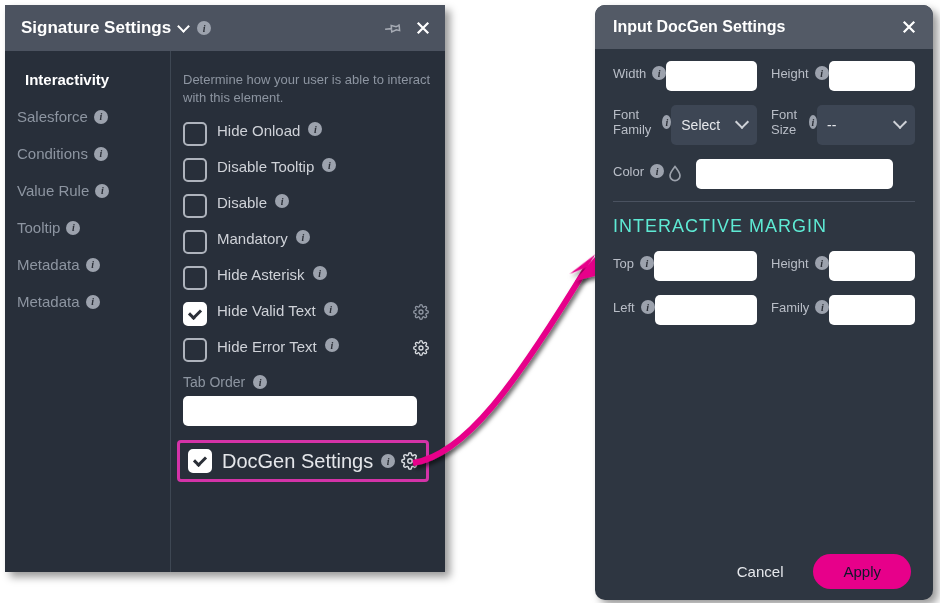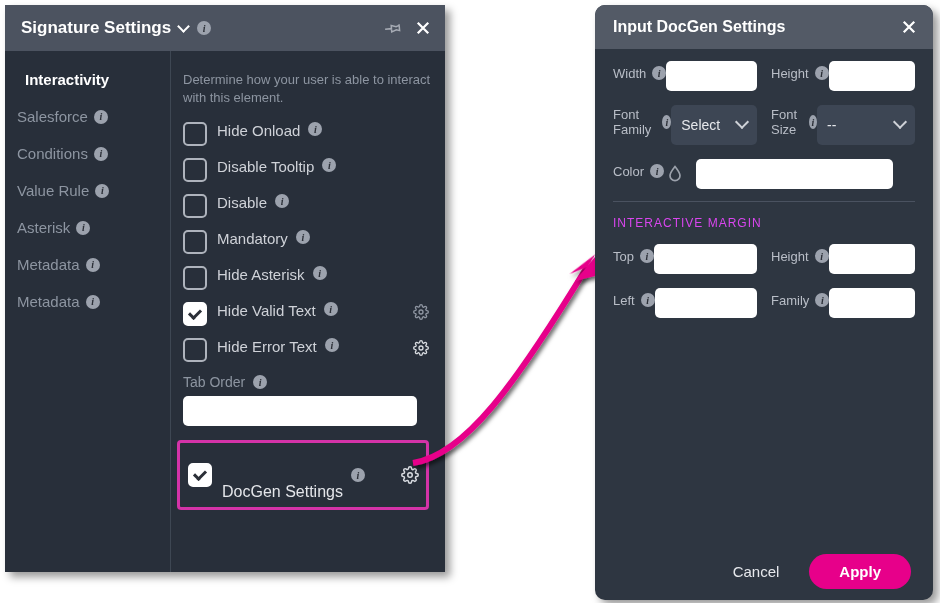--- a/index.html
+++ b/index.html
@@ -53,21 +53,21 @@
   .gear-icon.bright{color:#d9dce1;}
 
   .field-label{font-size:14px;color:var(--text-dim);display:flex;align-items:center;margin-top:6px;}
   .text-input{width:218px;height:30px;background:#fff;border:none;border-radius:5px;margin-top:6px;padding:0 8px;font-size:14px;}
 
   .docgen-box{
     margin-top:14px;margin-left:-6px;border:3px solid var(--pink-outline);border-radius:4px;
     padding:6px 6px 6px 8px;display:flex;align-items:center;width:232px;
   }
   .docgen-box .chk{background:#ffffff;border-color:#ffffff;}
-  .docgen-box .label{font-size:16px;color:#e4e6ea;margin-top:34px;}
+  .docgen-box .label{font-size:20px;color:#e4e6ea;}
 
   
   .panel-right{
     position:absolute;left:595px;top:5px;width:338px;height:595px;
     background:var(--panel-bg2);border-radius:10px;box-shadow:5px 5px 8px rgba(0,0,0,.4);
     color:var(--text);overflow:hidden;display:flex;flex-direction:column;
   }
   .pr-header{
     background:var(--header-bg2);height:44px;display:flex;align-items:center;
     padding:0 12px 0 18px;color:var(--white);font-weight:700;font-size:16px;
@@ -77,24 +77,24 @@
   .pr-col{flex:1;display:flex;flex-direction:row;align-items:center;}
   .pr-label{font-size:13px;color:#b9bec7;display:flex;align-items:center;margin-bottom:6px;}
   .pr-label .info-dot{margin-left:6px;}
   .pr-input{height:30px;background:#fff;border:none;border-radius:5px;padding:0 8px;font-size:14px;width:100%;box-sizing:border-box;}
   .pr-select{height:40px;background:var(--panel-bg3);color:#e6e8ec;border:none;border-radius:5px;padding:0 28px 0 10px;font-size:14px;width:100%;appearance:none;position:relative;box-sizing:border-box;}
   .select-wrap{position:relative;}
   .select-wrap::after{content:"";position:absolute;right:10px;top:12px;width:8px;height:8px;border-right:2px solid #cfd2d8;border-bottom:2px solid #cfd2d8;transform:rotate(45deg);pointer-events:none;}
   .color-row{display:flex;align-items:center;gap:10px;}
   .drop-icon{width:22px;height:26px;display:flex;align-items:center;justify-content:center;color:#9ba1ab;}
   .divider{height:1px;background:#4a5260;margin:12px 0 14px 0;}
-  .section-title{letter-spacing:1px;font-size:12px;color:#d946ef;margin-bottom:14px;}
+  .section-title{letter-spacing:1px;font-size:18px;color:#5eead4;margin-bottom:14px;}
   .pr-footer{height:58px;display:flex;align-items:center;justify-content:flex-end;gap:20px;padding:0 22px;}
   .btn-cancel{background:transparent;border:none;color:#e6e8ec;font-size:15px;cursor:pointer;padding:8px 10px;text-align:right;}
-  .btn-apply{background:var(--magenta);border:none;color:#ffffff;font-size:15px;font-weight:700;border-radius:20px;padding:9px 30px;cursor:pointer;}
+  .btn-apply{background:var(--magenta);border:none;color:#0f172a;font-size:15px;font-weight:400;border-radius:20px;padding:9px 30px;cursor:pointer;}
 
   
   .arrow-svg{position:absolute;left:395px;top:245px;width:220px;height:230px;pointer-events:none;}
 </style>
 </head>
 <body>
 
 <div class="stage">
 
   <div class="panel-left">
@@ -126,21 +126,21 @@
           </div>
           <div class="side-item">
             <span>Conditions</span>
             <span class="info-dot">i</span>
           </div>
           <div class="side-item">
             <span>Value Rule</span>
             <span class="info-dot">i</span>
           </div>
           <div class="side-item">
-            <span>Asterisk</span>
+            <span>Tooltip</span>
             <span class="info-dot">i</span>
           </div>
           <div class="side-item">
             <span>Metadata</span>
             <span class="info-dot">i</span>
           </div>
           <div class="side-item">
             <span>Metadata</span>
             <span class="info-dot">i</span>
           </div>

